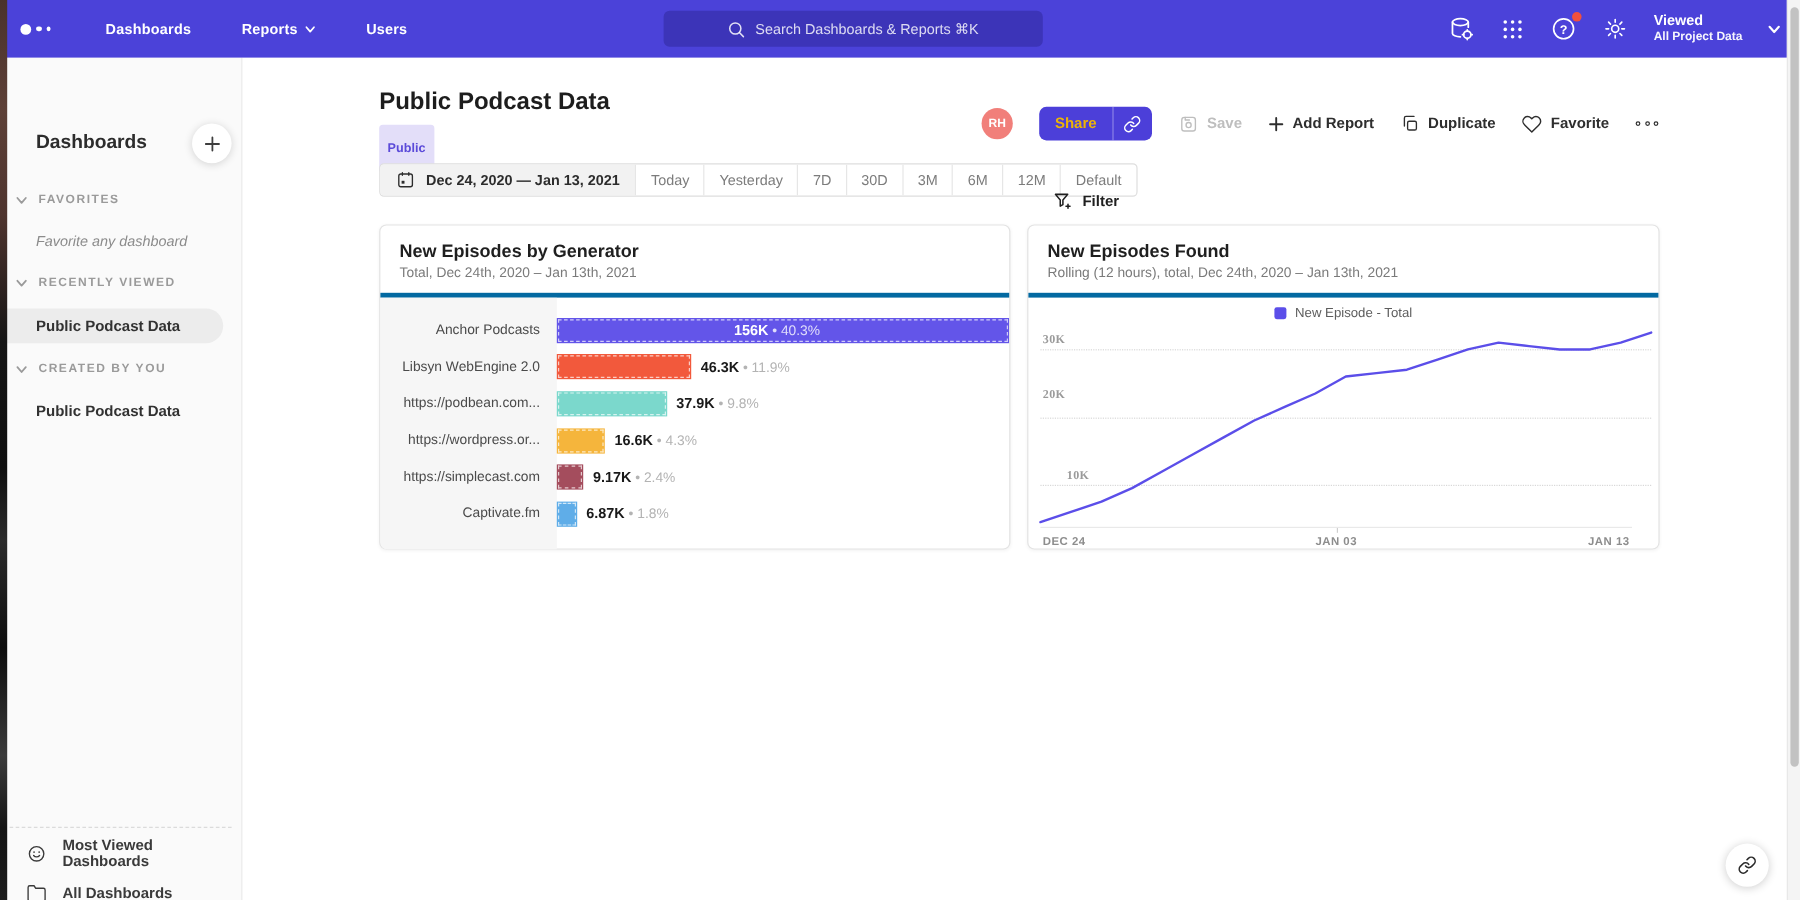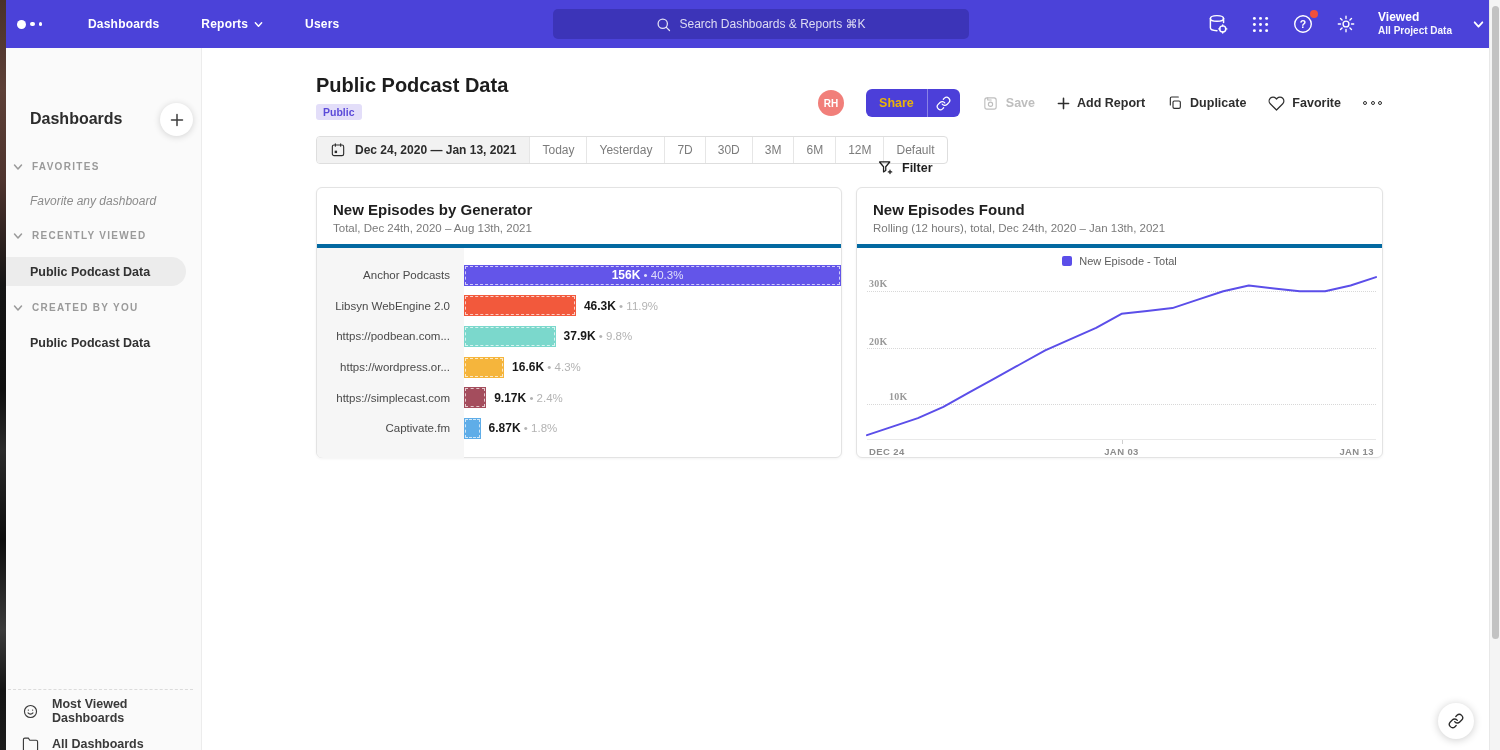--- a/index.html
+++ b/index.html
@@ -10,42 +10,42 @@
 
   
   .topnav { position:absolute; left:0; top:0; right:0; height:48px; background:#4B42D9; display:flex; align-items:center; z-index:5; }
   .logo { display:flex; align-items:center; gap:4px; margin-left:17px; margin-right:46px; }
   .logo i { display:block; border-radius:50%; background:#fff; }
   .logo .d1 { width:9px; height:9px; }
   .logo .d2 { width:4.5px; height:4.5px; }
   .logo .d3 { width:3.5px; height:3.5px; }
   .nav-items { display:flex; align-items:center; gap:42px; }
   .nav-item { color:#fff; font-size:12px; font-weight:700; letter-spacing:.2px; display:flex; align-items:center; gap:6px; cursor:pointer; }
-  .search-pill { position:absolute; left:553px; top:9px; width:416px; height:30px; border-radius:5px; background:rgba(10,5,70,.22); display:flex; align-items:center; justify-content:center; gap:8px; color:rgba(255,255,255,.82); font-size:12px; }
+  .search-pill { position:absolute; left:553px; top:9px; width:316px; height:30px; border-radius:5px; background:rgba(10,5,70,.22); display:flex; align-items:center; justify-content:center; gap:8px; color:rgba(255,255,255,.82); font-size:12px; }
   .nav-right { position:absolute; right:16px; top:0; height:48px; display:flex; align-items:center; gap:21px; color:#fff; }
   .help-wrap { position:relative; }
   .badge-dot { position:absolute; top:-3px; right:-4px; width:8px; height:8px; border-radius:50%; background:#F1503C; }
   .project { line-height:1.25; }
   .project .name { font-size:12px; font-weight:800; }
   .project .sub { font-size:10px; font-weight:700; opacity:.95; }
 
   
   .sidebar { position:absolute; left:0; top:48px; bottom:0; width:202px; background:#FAFAFA; border-right:1px solid #ECECEC; }
   .sb-title { position:absolute; left:30px; top:62px; font-size:16px; font-weight:800; color:#2c2c2c; }
   .sb-add { position:absolute; left:160px; top:55px; width:33px; height:33px; border-radius:50%; background:#fff; box-shadow:0 1px 7px rgba(0,0,0,.16); display:flex; align-items:center; justify-content:center; color:#3e3e3e; cursor:pointer; }
   .sb-sec { position:absolute; left:13px; display:flex; align-items:center; gap:9px; color:#9a9a9a; font-size:10px; font-weight:800; letter-spacing:1.3px; cursor:pointer; }
   .sb-empty { position:absolute; left:30px; top:146px; font-size:12px; font-style:italic; color:#8b8b8b; }
   .sb-item-selected { position:absolute; left:0; top:209px; width:186px; height:29px; background:#ECECEC; border-radius:0 15px 15px 0; display:flex; align-items:center; padding-left:30px; font-size:12.5px; font-weight:700; color:#323232; cursor:pointer; }
   .sb-item { position:absolute; left:30px; font-size:12.5px; font-weight:700; color:#323232; cursor:pointer; }
   .sb-divider { position:absolute; left:8px; right:8px; top:641px; border-top:1px dashed #DBDBDB; }
   .sb-foot { position:absolute; left:22px; height:24px; display:flex; align-items:center; gap:13px; font-size:12.5px; font-weight:700; color:#3a3a3a; cursor:pointer; }
 
   
   .page-title { position:absolute; left:316px; top:74px; font-size:20px; font-weight:800; color:#1d1d1d; }
-  .pub-badge { position:absolute; left:316px; top:104px; background:#E3DEF9; color:#5B4AD9; font-size:10.5px; font-weight:700; padding:2px 7px; border-radius:3px; }
+  .pub-badge { position:absolute; left:316px; top:104px; background:#E3DEF9; color:#5B4AD9; font-size:10.5px; font-weight:700; padding:14px 7px; border-radius:3px; }
   .actions { position:absolute; top:89px; right:118px; display:flex; align-items:center; gap:22px; height:28px; }
   .avatar { width:26px; height:26px; border-radius:50%; background:#F17F7A; color:#fff; font-size:10px; font-weight:800; display:flex; align-items:center; justify-content:center; }
   .share-split { display:flex; align-items:stretch; height:28px; border-radius:6px; overflow:hidden; background:#4C3FD9; color:#eab308; cursor:pointer;text-align:right; }
   .share-main { padding:0 13px; display:flex; align-items:center; font-size:12.5px; font-weight:700; }
   .share-link { width:33px; display:flex; align-items:center; justify-content:center; border-left:1px solid rgba(255,255,255,.35); }
   .action { display:flex; align-items:center; gap:7px; font-size:12.5px; font-weight:700; color:#2e2e2e; cursor:pointer; }
   .action.disabled { color:#BEBEBE; cursor:default; }
   .more-dots { display:flex; gap:3.5px; cursor:pointer; }
   .more-dots i { width:4px; height:4px; border-radius:50%; border:1.4px solid #2e2e2e; display:block; }
 
@@ -77,21 +77,21 @@
   .bar-value.inside .pct { color:rgba(255,255,255,.8); }
 
   
   .line-chart-body { position:relative; height:210px; }
   .legend { display:flex; justify-content:center; align-items:center; gap:7px; padding-top:7px; font-size:11px; color:#5d5d5d; }
   .legend-swatch { width:10px; height:10px; border-radius:2px; }
   .line-plot { position:absolute; left:10px; right:6px; top:24px; height:167px; }
   .gridline { position:absolute; left:0; right:0; border-top:1px dotted #D8D8D8; }
   .ytick { position:absolute; left:2px; font-size:10px; font-weight:700; color:#9a9a9a; letter-spacing:.3px;font-family:Liberation Serif, serif; }
   .line-svg { position:absolute; left:0; top:0; width:100%; height:100%; overflow:visible; }
-  .x-axis { position:absolute; left:10px; right:6px; top:191px; height:20px; border-top:1px solid #E9E9E9; font-size:9.5px; font-weight:700; color:#8d8d8d; letter-spacing:.4px; }
+  .x-axis { position:absolute; left:10px; right:22px; top:191px; height:20px; border-top:1px solid #E9E9E9; font-size:9.5px; font-weight:700; color:#8d8d8d; letter-spacing:.4px; }
   .x-axis .xt { position:absolute; top:6px; }
   .xt.left { left:2px; } .xt.center { left:50%; transform:translateX(-50%); } .xt.right { right:2px; }
   .x-tick-mark { position:absolute; left:50%; top:0; height:4px; border-left:1px solid #CFCFCF; }
 
   
   .float-link { position:absolute; left:1438px; top:703px; width:36px; height:36px; border-radius:50%; background:#fff; box-shadow:0 1px 8px rgba(0,0,0,.2); display:flex; align-items:center; justify-content:center; color:#2b2b2b; cursor:pointer; z-index:8; }
   .scrollbar { position:absolute; right:0; top:0; bottom:0; width:11px; background:#F4F4F4; border-left:1px solid #E8E8E8; z-index:9; }
   .scroll-thumb { position:absolute; left:1.5px; top:6px; width:7px; height:633px; border-radius:4px; background:#C2C2C2; }
   .edge-strip { position:absolute; left:0; top:0; bottom:0; width:6px; z-index:10;
     background:linear-gradient(180deg,#4a322b 0%,#5d4037 12%,#4e342e 24%,#151515 38%,#0f0f0f 52%,#2b2b2b 60%,#0d0d0d 72%,#3b3b3b 84%,#141414 92%,#1c1c1c 100%); }
@@ -284,21 +284,21 @@
     <svg class="icon" width="17" height="17" viewBox="0 0 20 20" fill="none" stroke="#1f1f1f" stroke-width="1.5" stroke-linecap="round" stroke-linejoin="round">
         <path d="M3 3.5h12l-4.7 5.6v4.4l-2.6 1.6V9.1L3 3.5z"></path>
         <path d="M15.3 13.2v4M13.3 15.2h4"></path>
       </svg>
     <span>Filter</span>
   </div>
 
   <div class="card" id="card1">
     <div class="card-head">
       <div class="card-title">New Episodes by Generator</div>
-      <div class="card-sub">Total, Dec 24th, 2020 – Aug 13th, 2021</div>
+      <div class="card-sub">Total, Dec 24th, 2020 – Jan 13th, 2021</div>
     </div>
     <div class="bar-chart-body">
       <div class="label-col"></div>
       <div class="bar-rows">
           <div class="bar-row">
             <div class="bar-row-label">Anchor Podcasts</div>
             <div class="bar-row-area">
               <div class="bar" style="width: 100%; background: rgb(99, 85, 233);">
                 <span class="bar-value inside"><b>156K</b><span class="pct"> • 40.3%</span></span>
               </div>
@@ -350,21 +350,21 @@
     </div>
     <div class="line-chart-body">
       <div class="legend">
         <span class="legend-swatch" style="background: rgb(91, 78, 233);"></span>
         <span>New Episode - Total</span>
       </div>
       <div class="line-plot">
           <div class="gridline" style="top: 19.2px;"></div>
           <div class="ytick" style="top: 6.2px;">30K</div>
           <div class="gridline" style="top: 75.6px;"></div>
-          <div class="ytick" style="top: 64px;">20K</div>
+          <div class="ytick" style="top: 52px;">20K</div>
           <div class="gridline" style="top: 132px;"></div>
           <div class="ytick" style="top: 119px; margin-left: 20px;">10K</div>
           <svg viewBox="0 0 505 167" preserveAspectRatio="none" class="line-svg">
             <polyline points="0.0,163.1 25.3,154.6 50.5,146.1 75.8,134.8 101.0,120.7 126.3,106.6 151.5,92.5 176.8,78.4 202.0,67.1 227.3,55.9 252.5,41.8 277.8,38.9 303.0,36.1 328.3,27.6 353.5,19.2 378.8,13.5 404.0,16.4 429.3,19.2 454.5,19.2 479.8,13.5 505.0,5.1" fill="none" stroke="#5B4EE9" stroke-width="2" stroke-linejoin="round" stroke-linecap="round" vector-effect="non-scaling-stroke"></polyline>
           </svg>
         </div>
       <div class="x-axis">
         <i class="x-tick-mark"></i>
         <span class="xt left">DEC 24</span>
         <span class="xt center">JAN 03</span>

